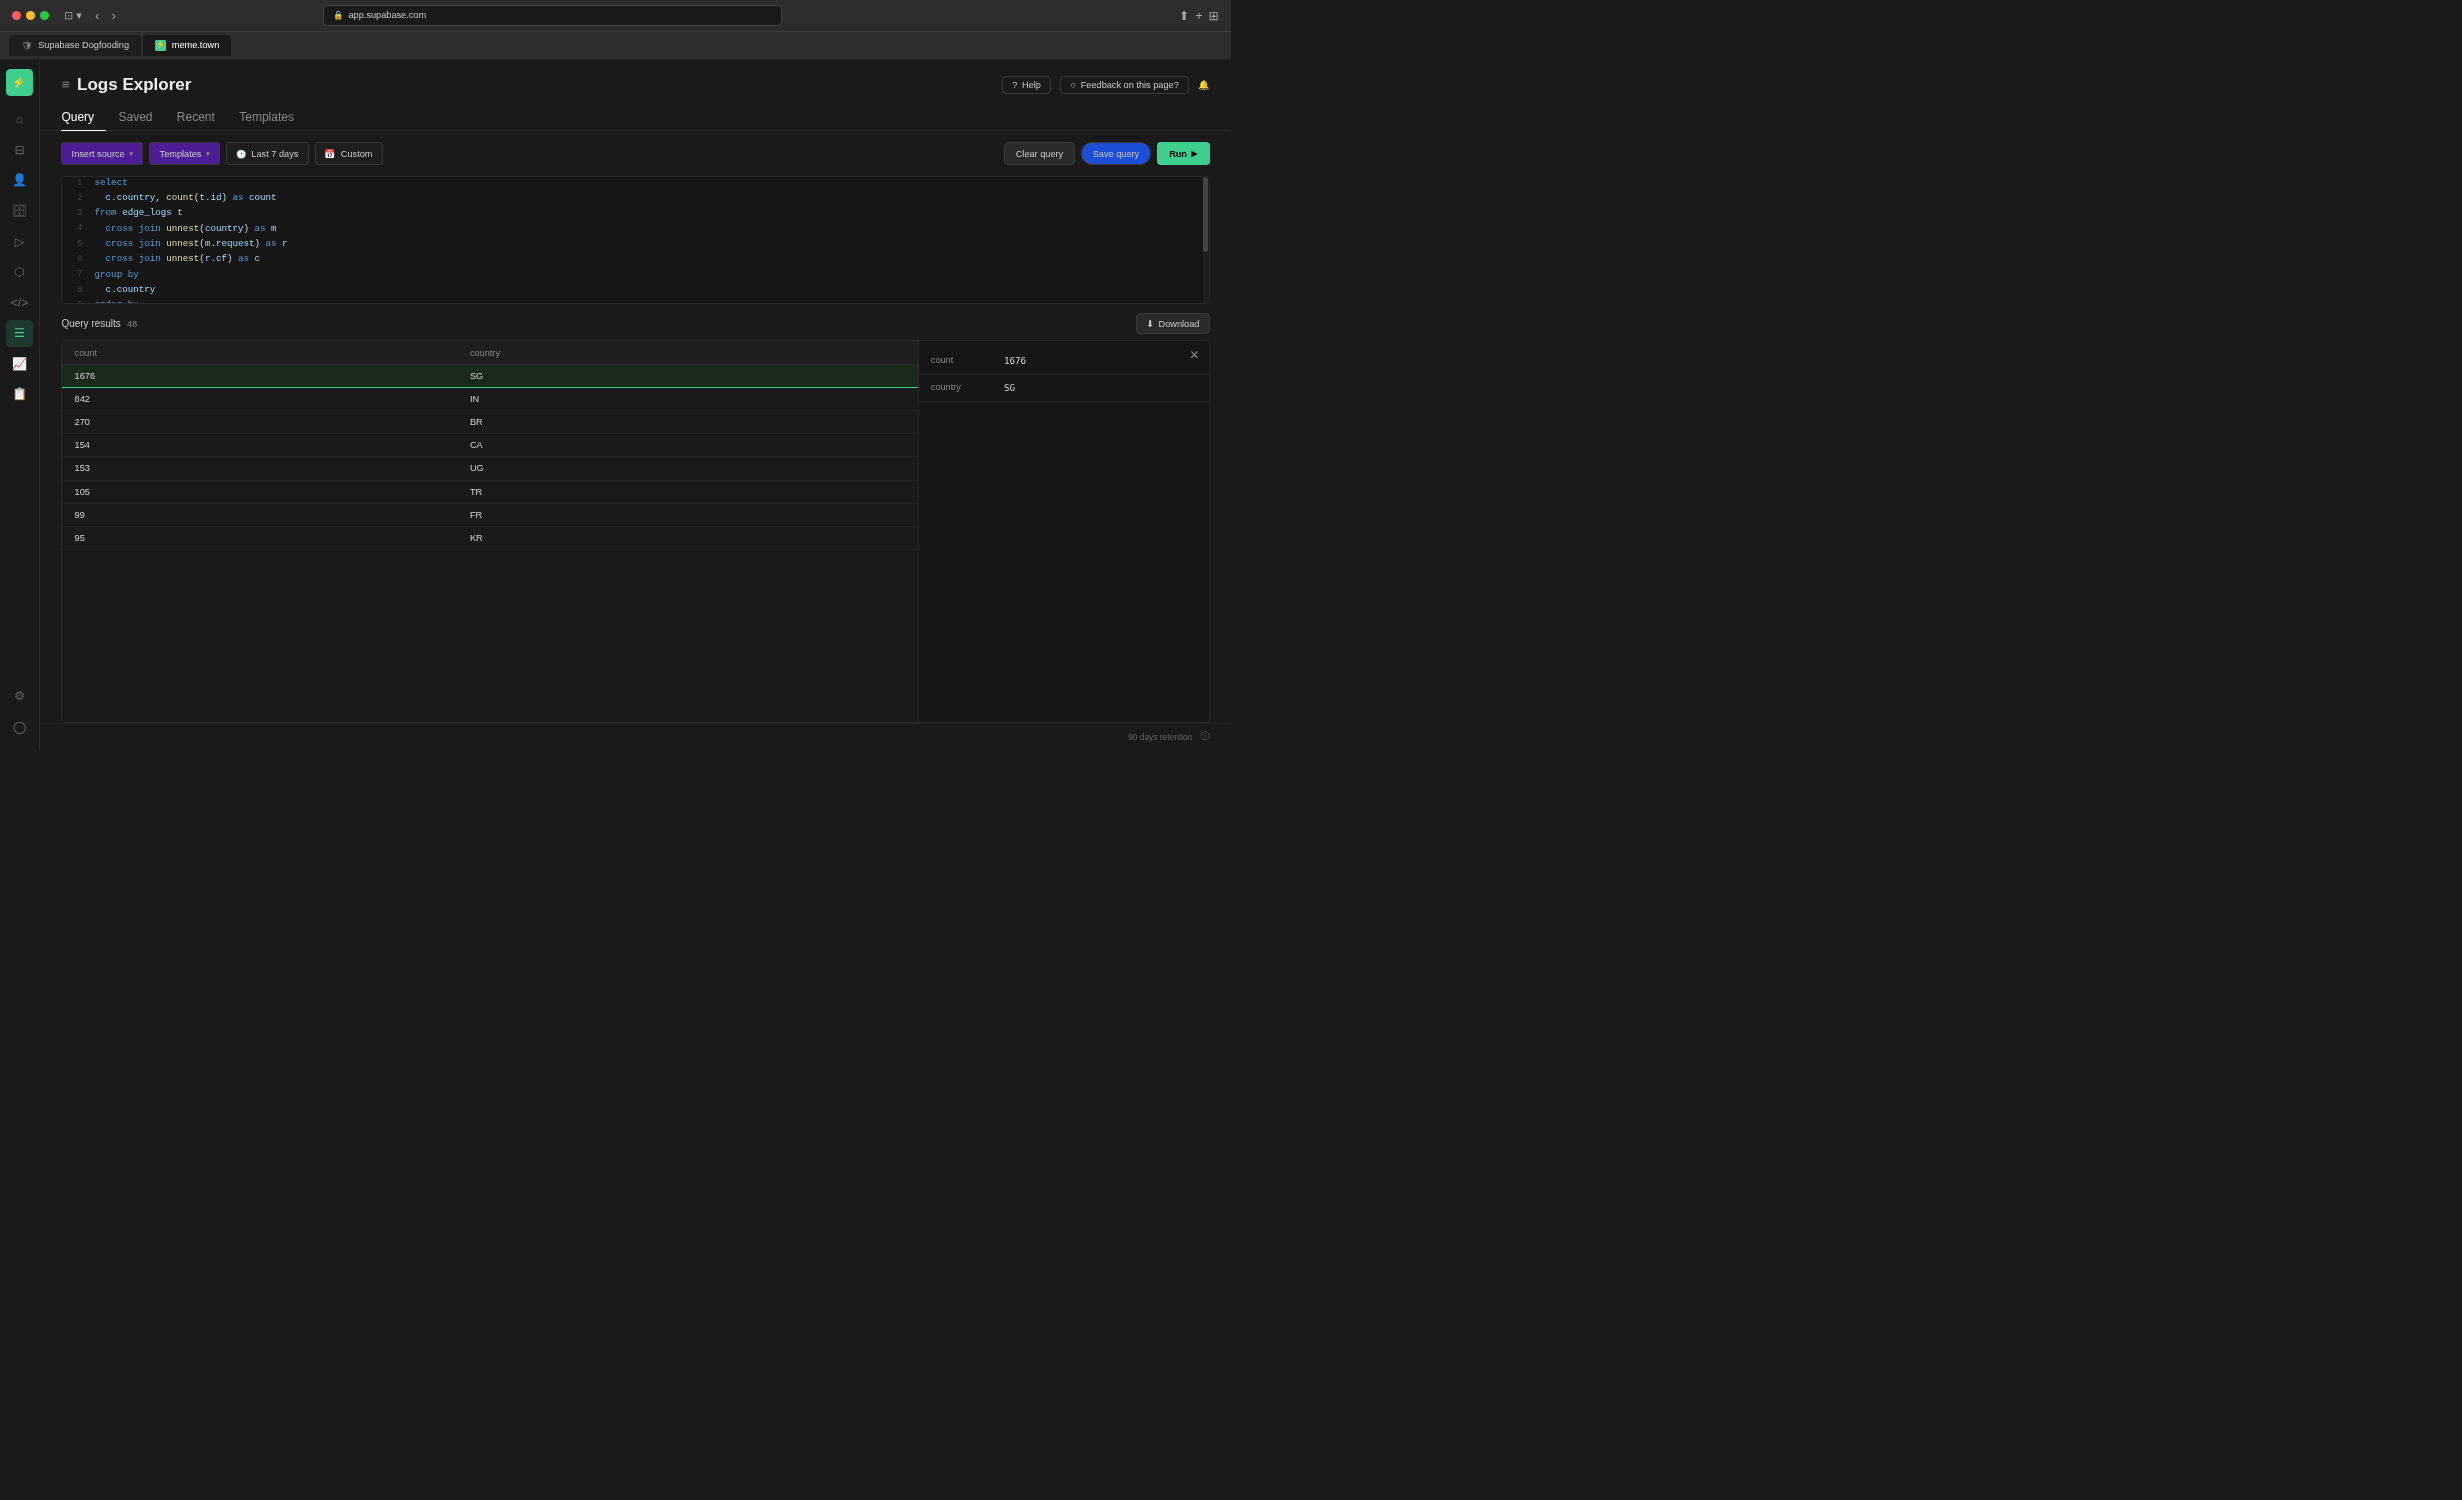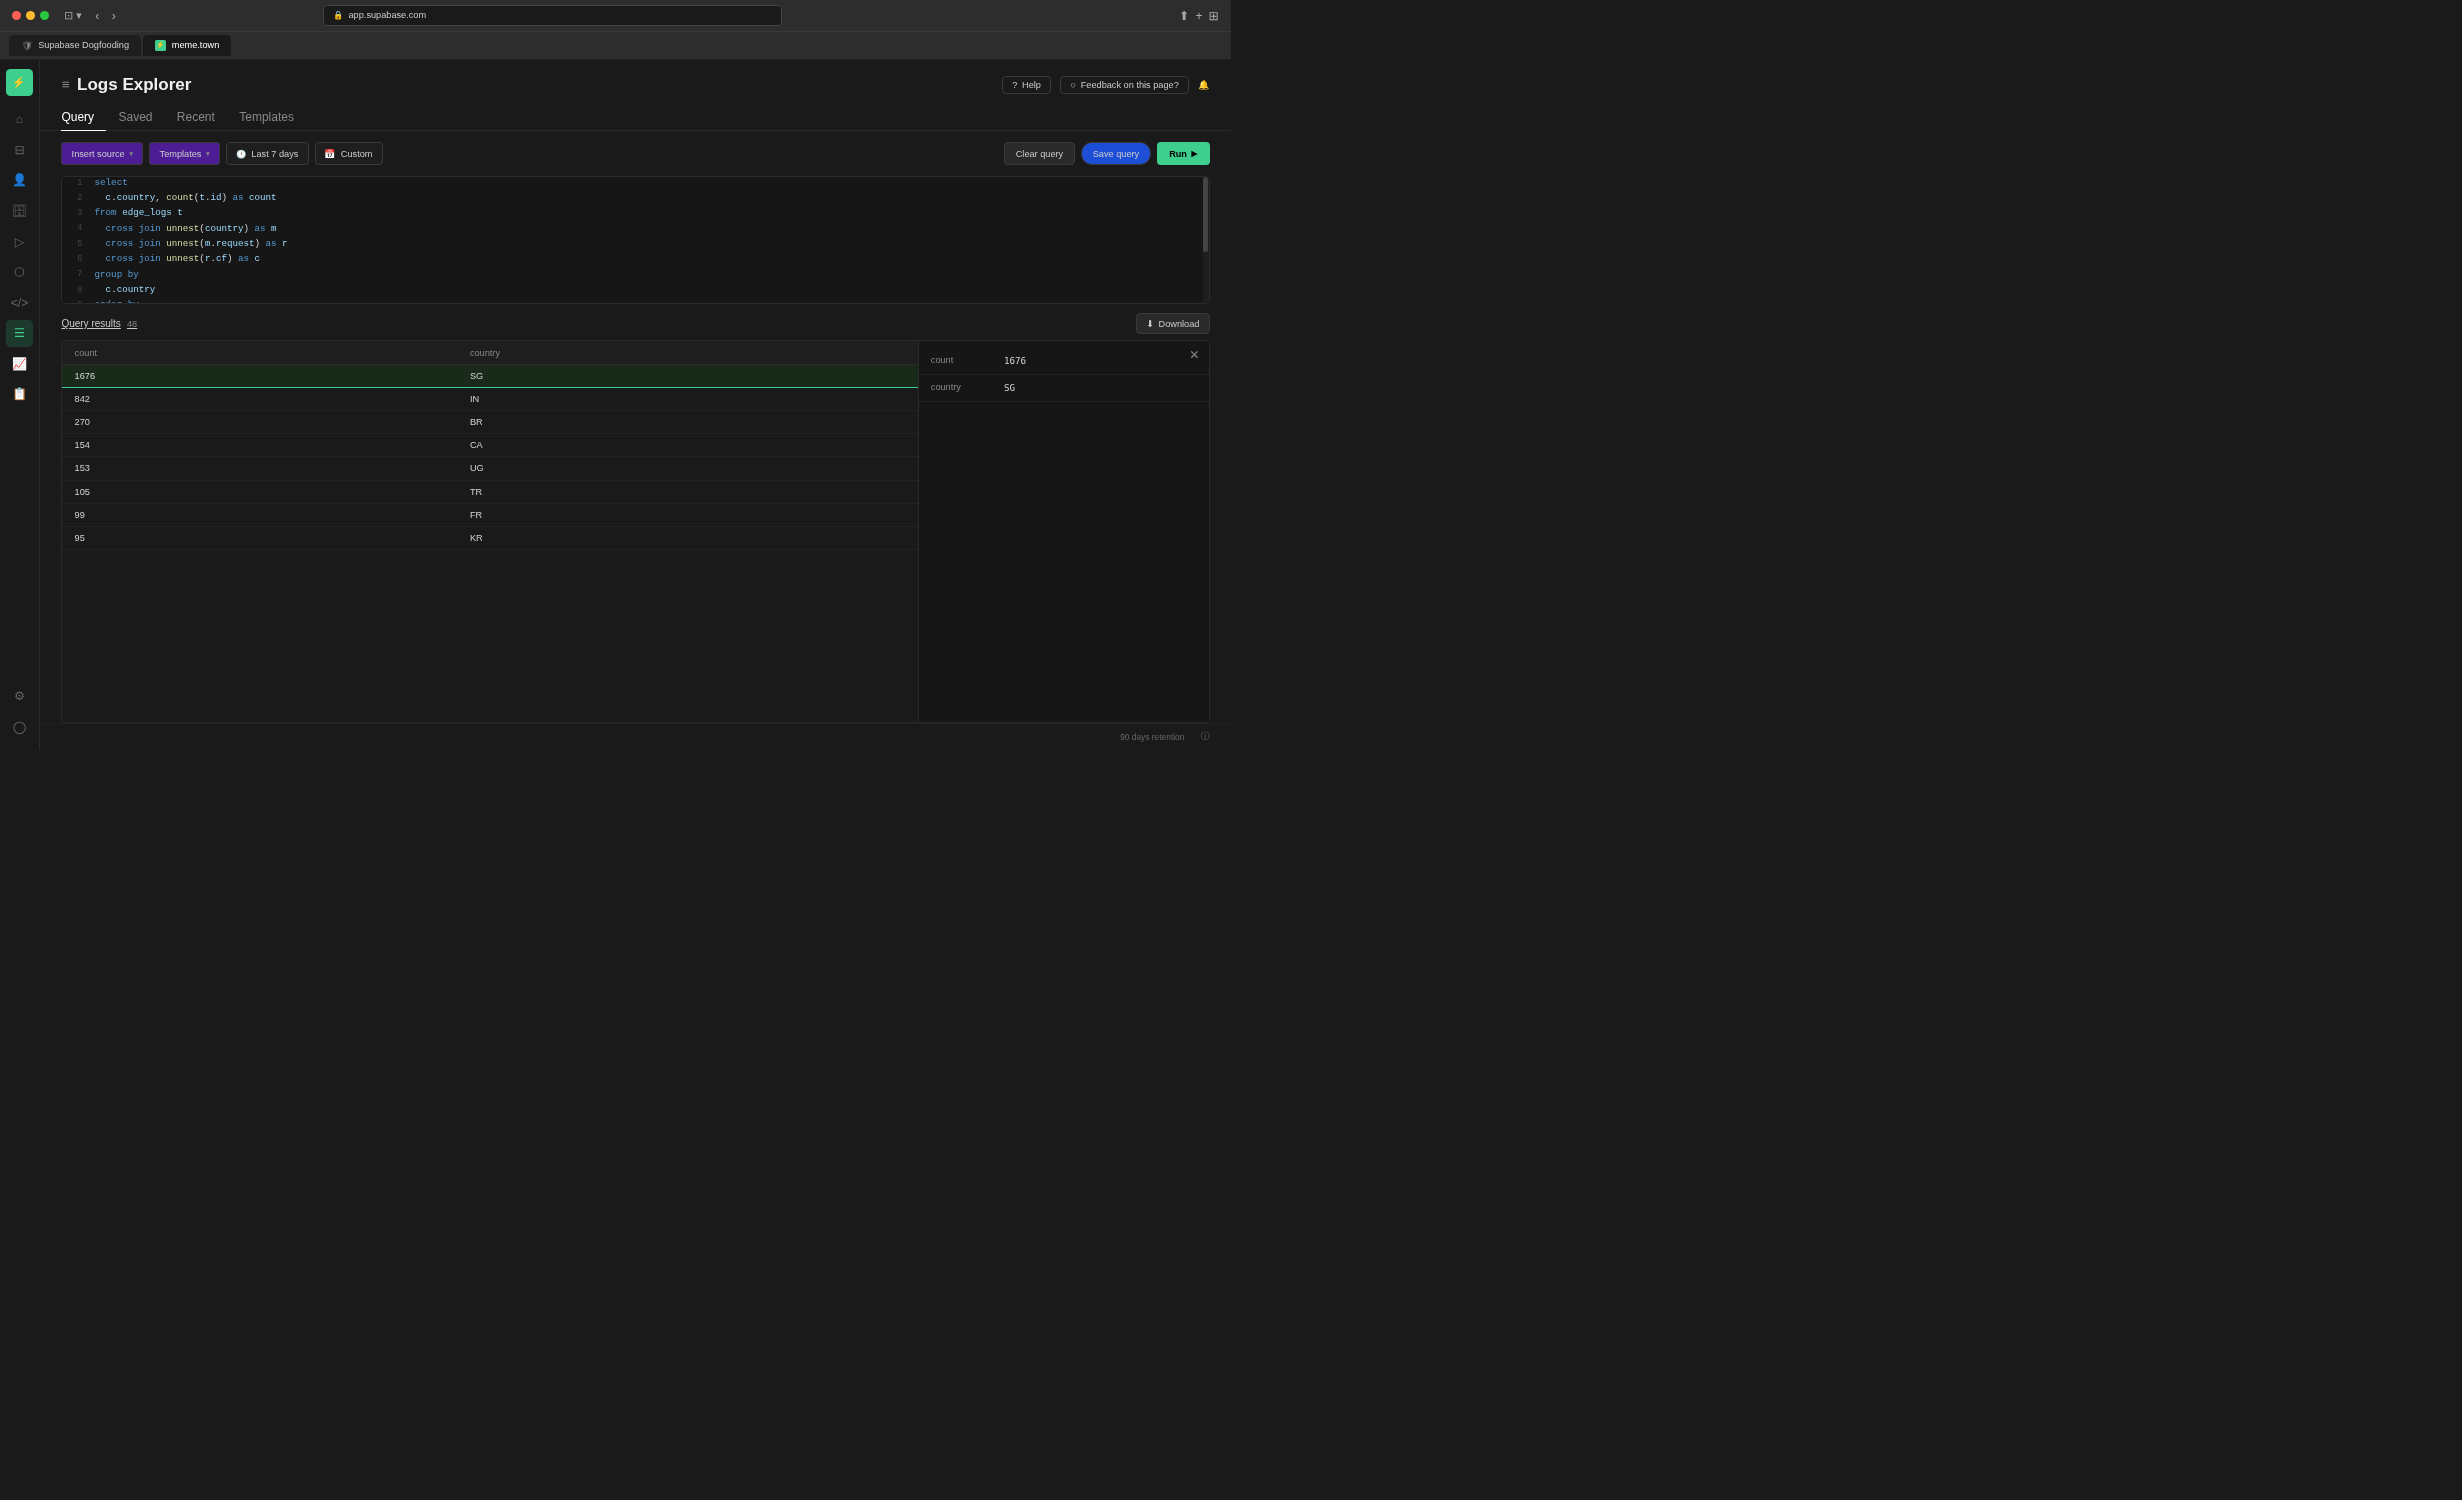--- a/index.html
+++ b/index.html
@@ -367,21 +367,20 @@
       align-items: center;
       justify-content: space-between;
       margin-bottom: 6.1px;
     }
     .results-title {
       font-size: 10px;
       color: #ccc;
       display: flex;
       align-items: center;
       gap: 6.1px;
-      text-decoration: underline;
     }
     .results-count {
       color: #888;
       font-size: 9.2px;
     }
     .download-btn {
       background: #2a2a2a;
       border: 0.8px solid #3a3a3a;
       border-radius: 3.8px;
       color: #ccc;
@@ -471,21 +470,21 @@
       font-family: 'Menlo', 'Monaco', monospace;
     }
 
     
     .page-footer {
       display: flex;
       justify-content: flex-end;
       align-items: center;
       padding: 6.1px 21.4px;
       border-top: 0.8px solid #222;
-      gap: 16px;
+      gap: 8px;
     }
     .retention-text {
       color: #666;
       font-size: 8.4px;
     }
     .info-icon {
       color: #666;
       font-size: 9.2px;
       cursor: pointer;
     }

